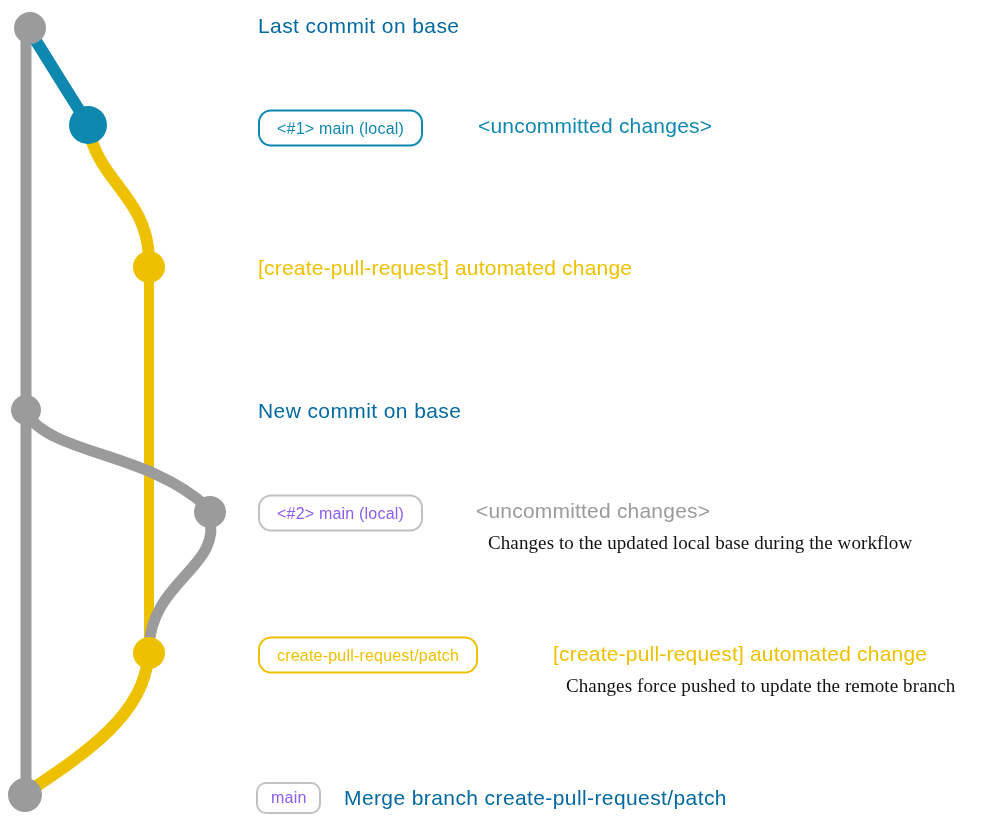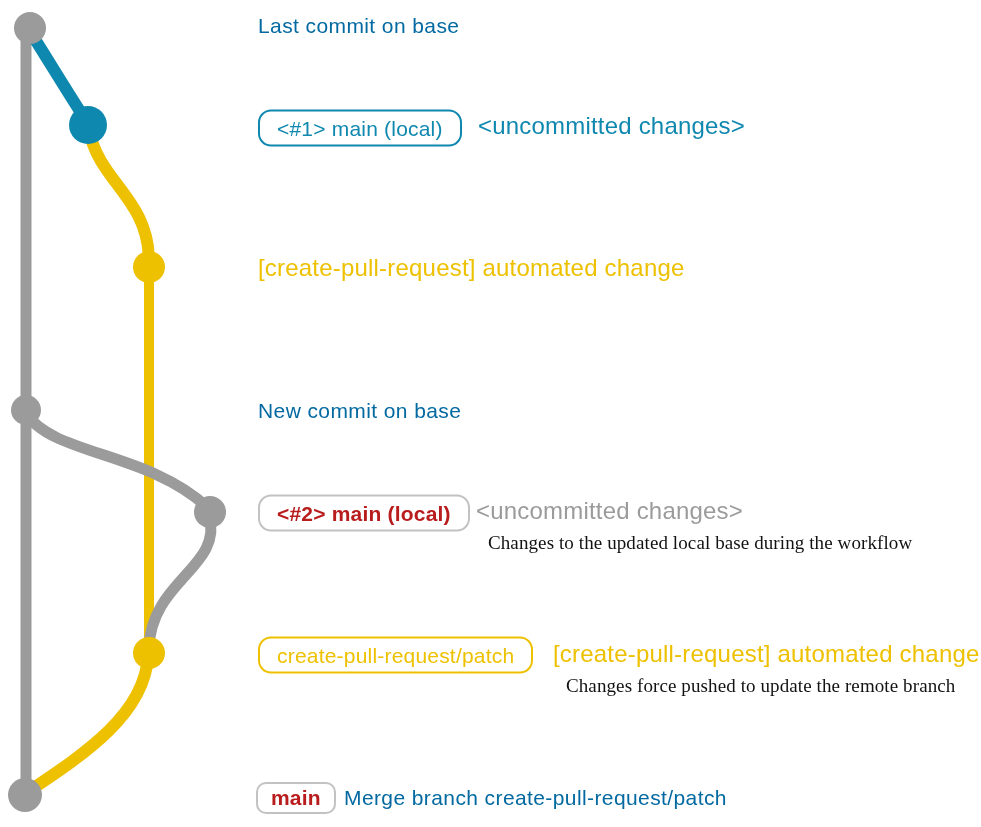--- a/index.html
+++ b/index.html
@@ -8,36 +8,36 @@
     width:981px;height:827px;
     background:#ffffff;
     font-family:"Liberation Sans", sans-serif;
     overflow:hidden;
   }
   #graph-svg{position:absolute;left:0;top:0;}
   .abs{position:absolute;transform:translateY(-50%);white-space:nowrap;}
   .note{
     color:#0369a1;font-size:21px;letter-spacing:.4px;
   }
-  .headline{font-size:24px;letter-spacing:.2px;}
+  .headline{font-size:21px;letter-spacing:.2px;}
   .headline.blue{color:#0f88b0;}
   .headline.yellow{color:#eec100;}
   .headline.gray{color:#9b9b9b;}
   .detail{
     font-family:"Liberation Serif", serif;
     font-size:19px;color:#121212;letter-spacing:.1px;
   }
   .badge{
     display:inline-flex;align-items:center;justify-content:center;
     height:37px;padding:0 17px;border-radius:13px;
     border:2px solid;background:#ffffff;
-    font-size:21px;letter-spacing:.2px;box-sizing:border-box;
+    font-size:16px;letter-spacing:.2px;box-sizing:border-box;
   }
   .badge.blue{border-color:#0f88b0;color:#0f88b0;}
-  .badge.gray{border-color:#c2c2c2;color:#b91c1c;font-weight:bold;}
+  .badge.gray{border-color:#c2c2c2;color:#8b5cf6;}
   .badge.yellow{border-color:#eec100;color:#eec100;}
   .badge.small{height:32px;padding:0 13px;border-radius:10px;}
 </style>
 </head>
 <body>
 
 <div id="stage">
 
   <svg id="graph-svg" width="981" height="827" viewBox="0 0 981 827">
 

